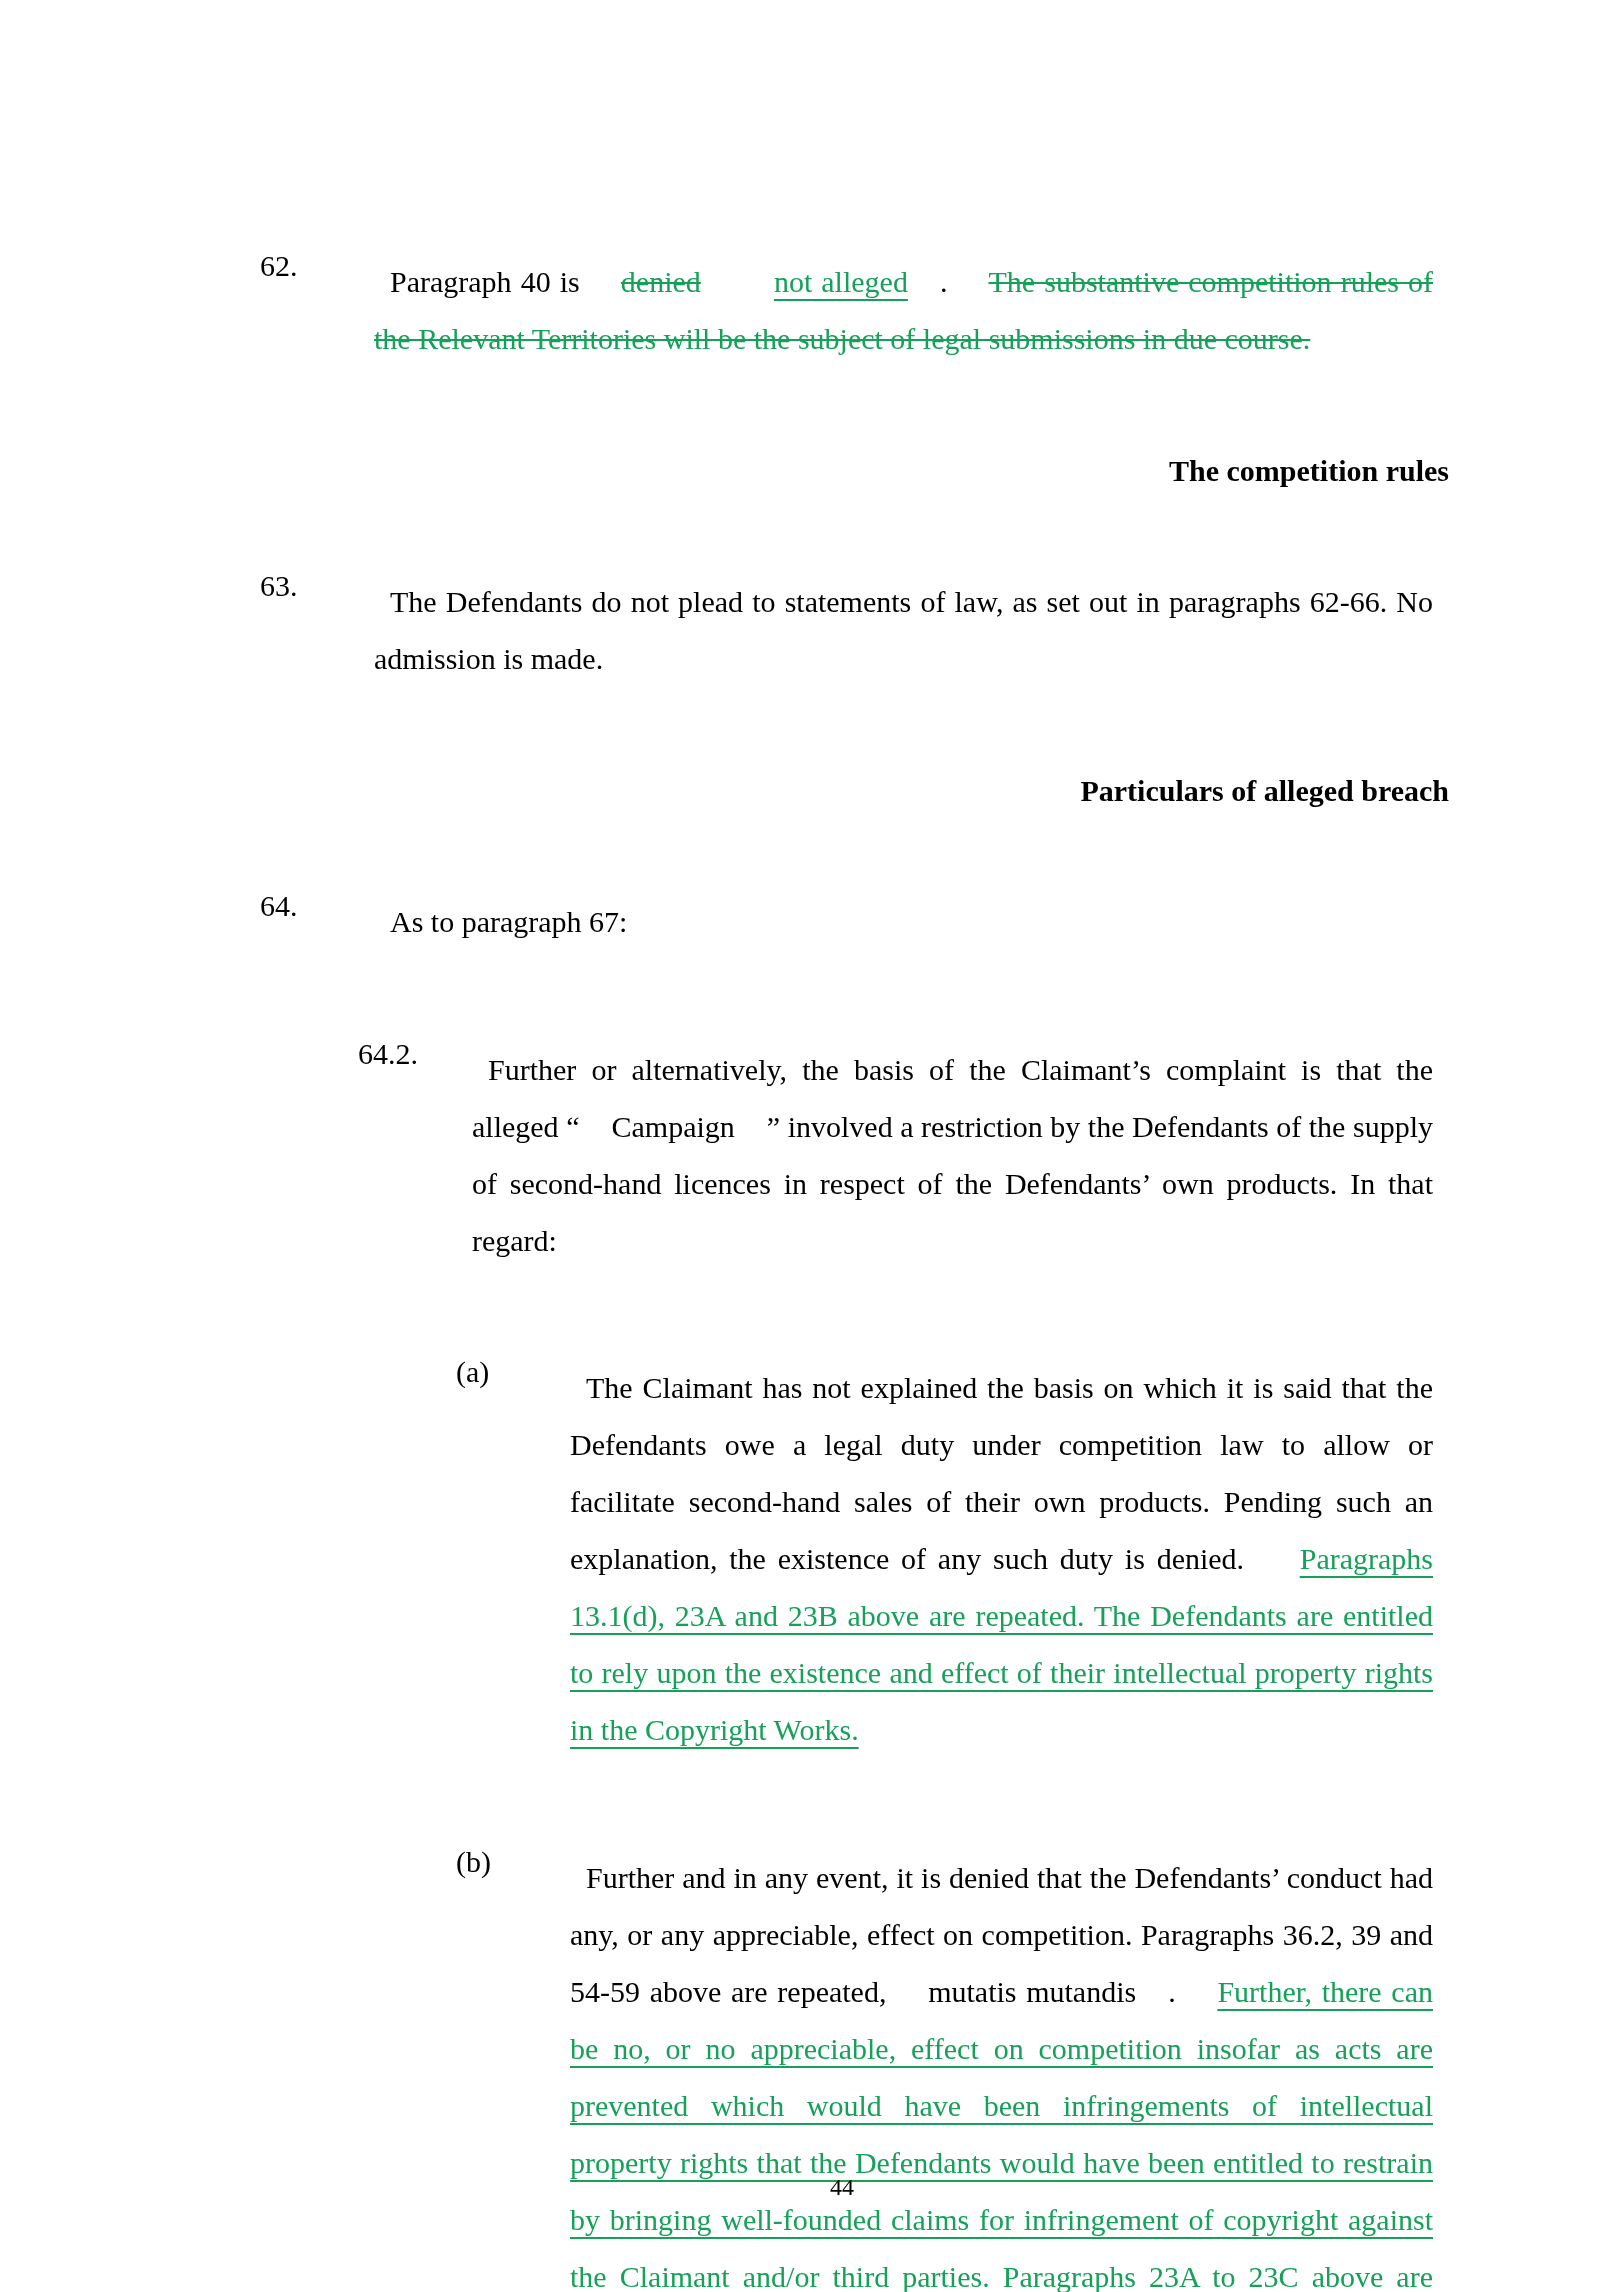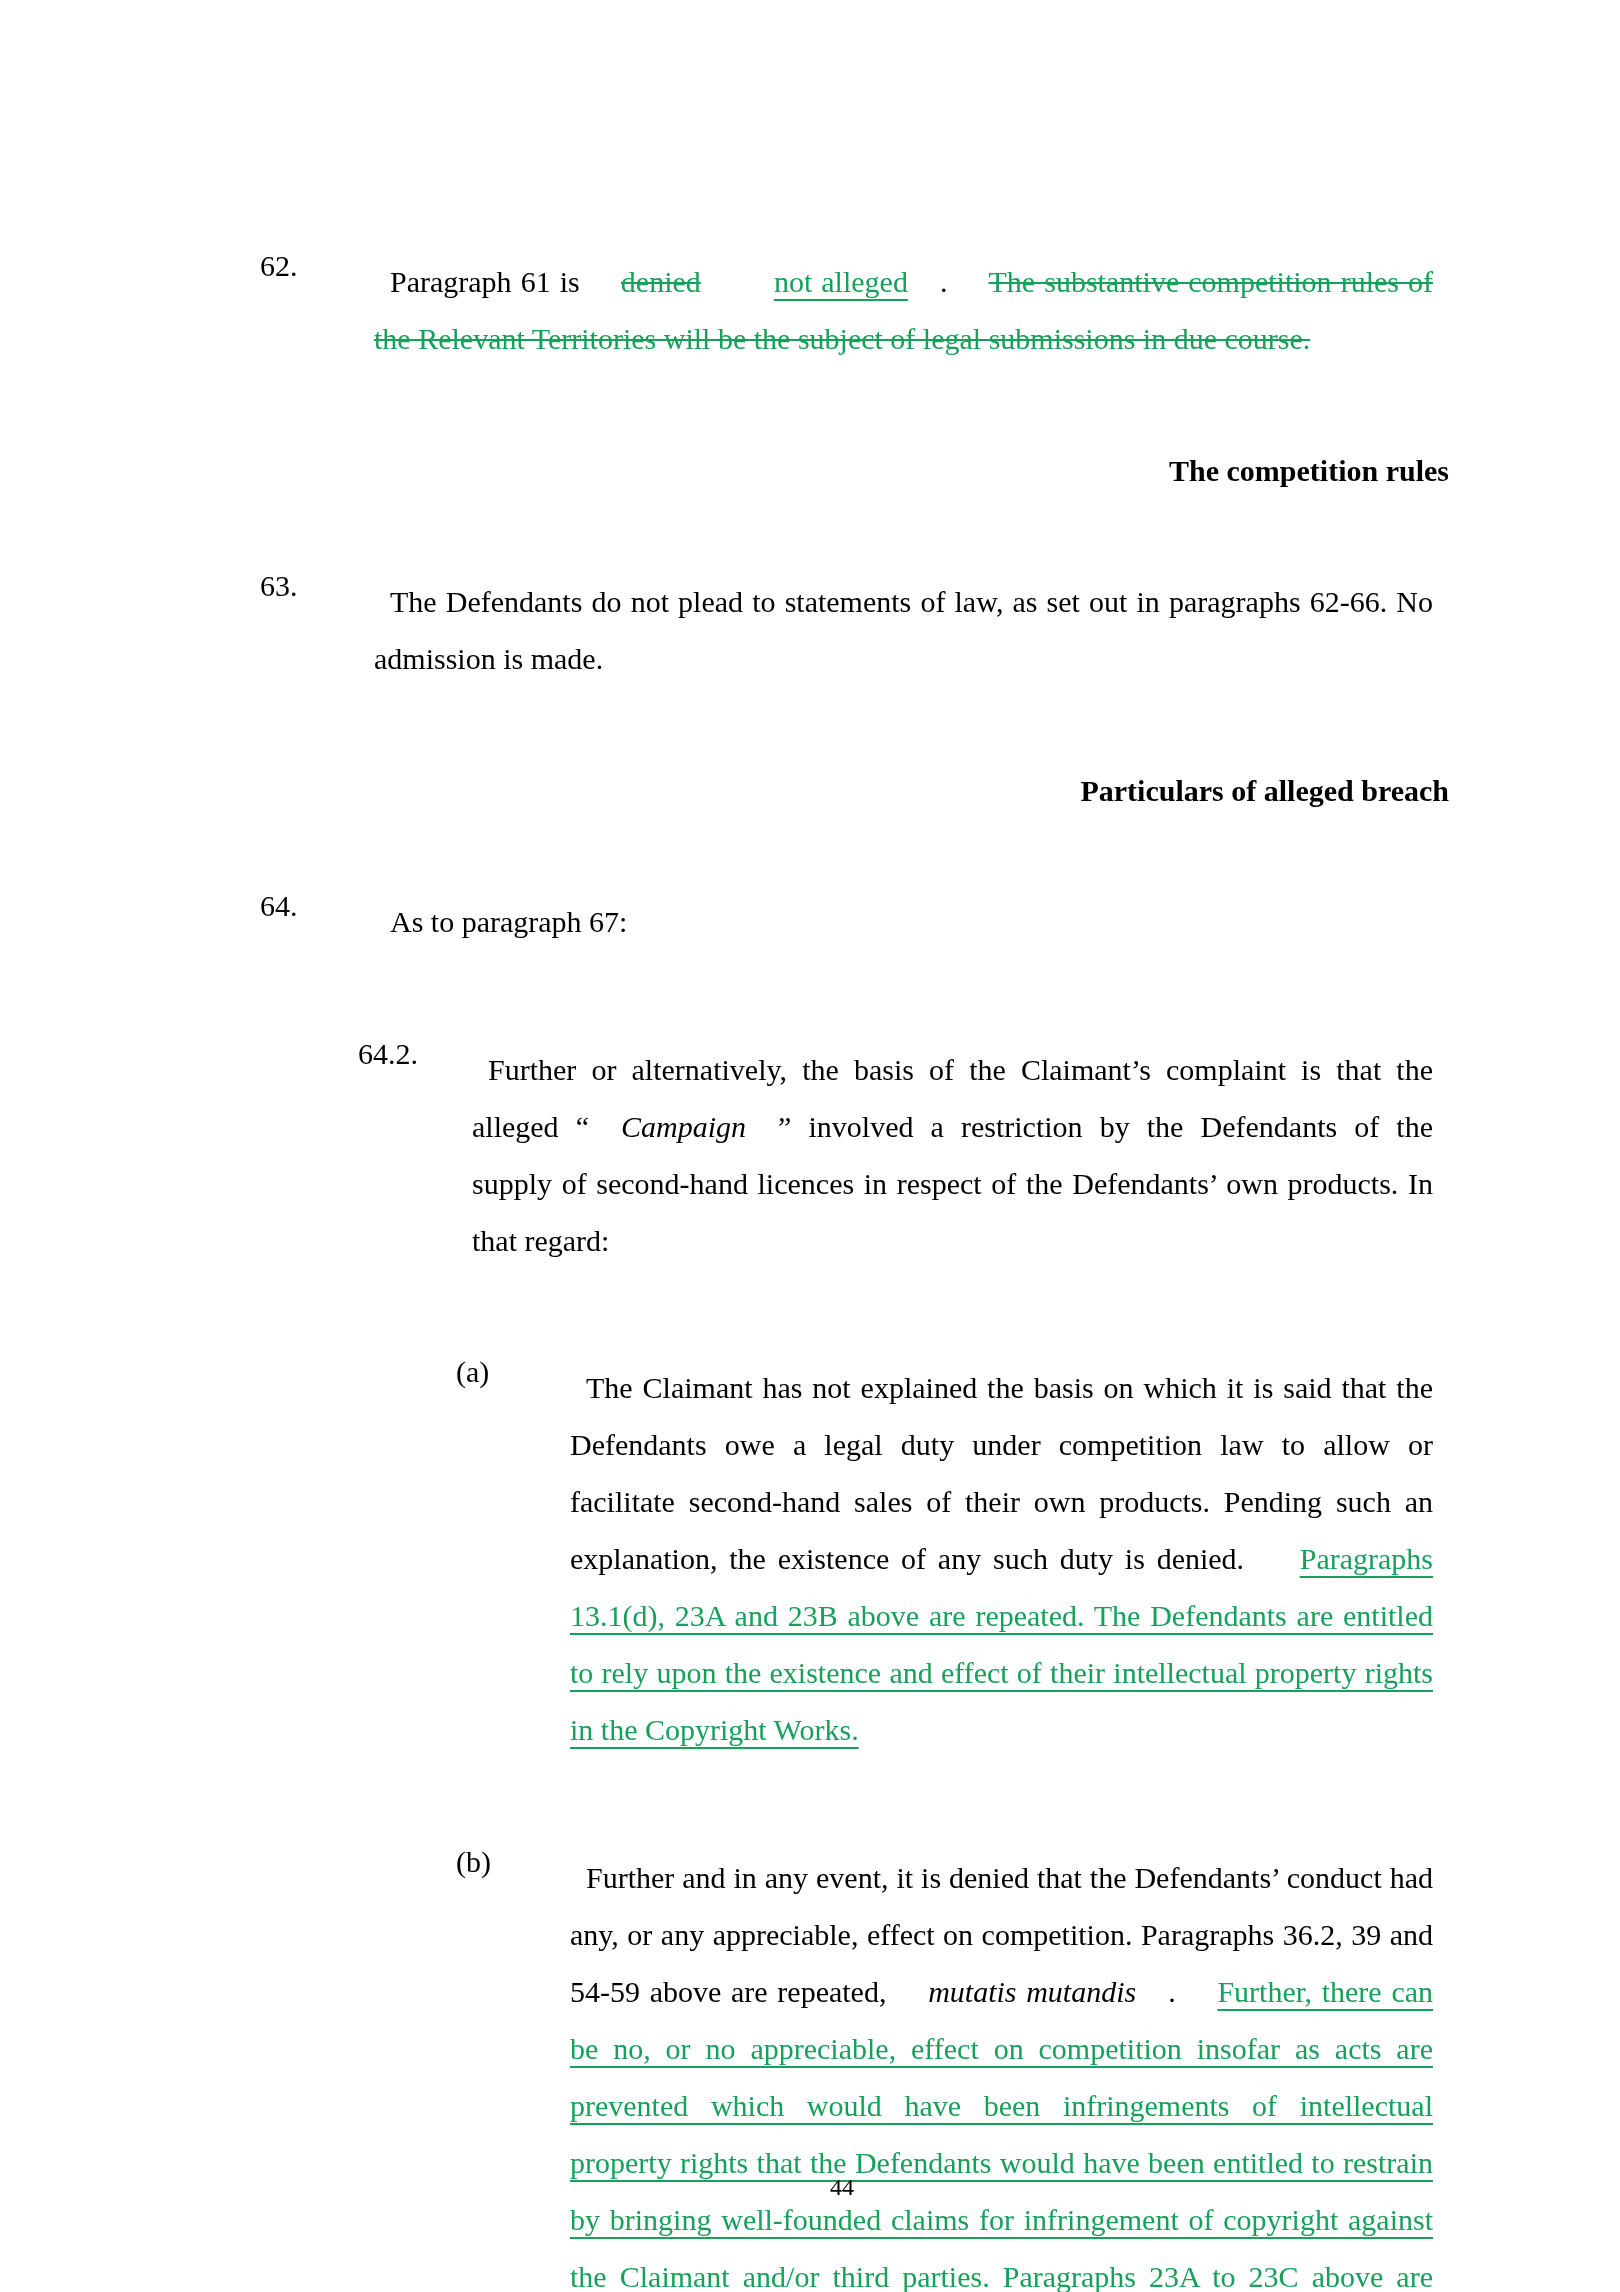--- a/index.html
+++ b/index.html
@@ -37,21 +37,21 @@
   .l1 .num { left: 98px; }
   .l1 .body { margin-left: 196px; }
   .l2 .num { left: 196px; }
   .l2 .body { margin-left: 294px; }
   .heading {
     font-weight: bold;
     line-height: 57px;
     margin-bottom: 26.5px;
     text-align: right;
   }
-  .run.italic { font-style: italic; }
+  .run.italic { }
   .run.deleted {
     color: var(--green, #17A05A);
     text-decoration: line-through;
     text-decoration-thickness: 2px;
   }
   .run.inserted {
     color: var(--green, #17A05A);
     text-decoration: underline;
     text-decoration-thickness: 2px;
     text-underline-offset: 6.9px;
@@ -67,21 +67,21 @@
   }
 </style>
 </head>
 <body>
 
 <div class="page">
   <div class="content">
 
     <div class="para l0">
       <span class="num">62.</span>
-      <div class="body"><span class="run">Paragraph 61 is </span><span class="run deleted">denied</span><span class="run"> </span><span class="run inserted">not alleged</span><span class="run">. </span><span class="run deleted">The substantive competition rules of the Relevant Territories will be the subject of legal submissions in due course.</span></div>
+      <div class="body"><span class="run">Paragraph 40 is </span><span class="run deleted">denied</span><span class="run"> </span><span class="run inserted">not alleged</span><span class="run">. </span><span class="run deleted">The substantive competition rules of the Relevant Territories will be the subject of legal submissions in due course.</span></div>
     </div>
 
     <div class="heading">The competition rules</div>
 
     <div class="para l0">
       <span class="num">63.</span>
       <div class="body"><span class="run">The Defendants do not plead to statements of law, as set out in paragraphs 62-66. No admission is made.</span></div>
     </div>
 
     <div class="heading">Particulars of alleged breach</div>

